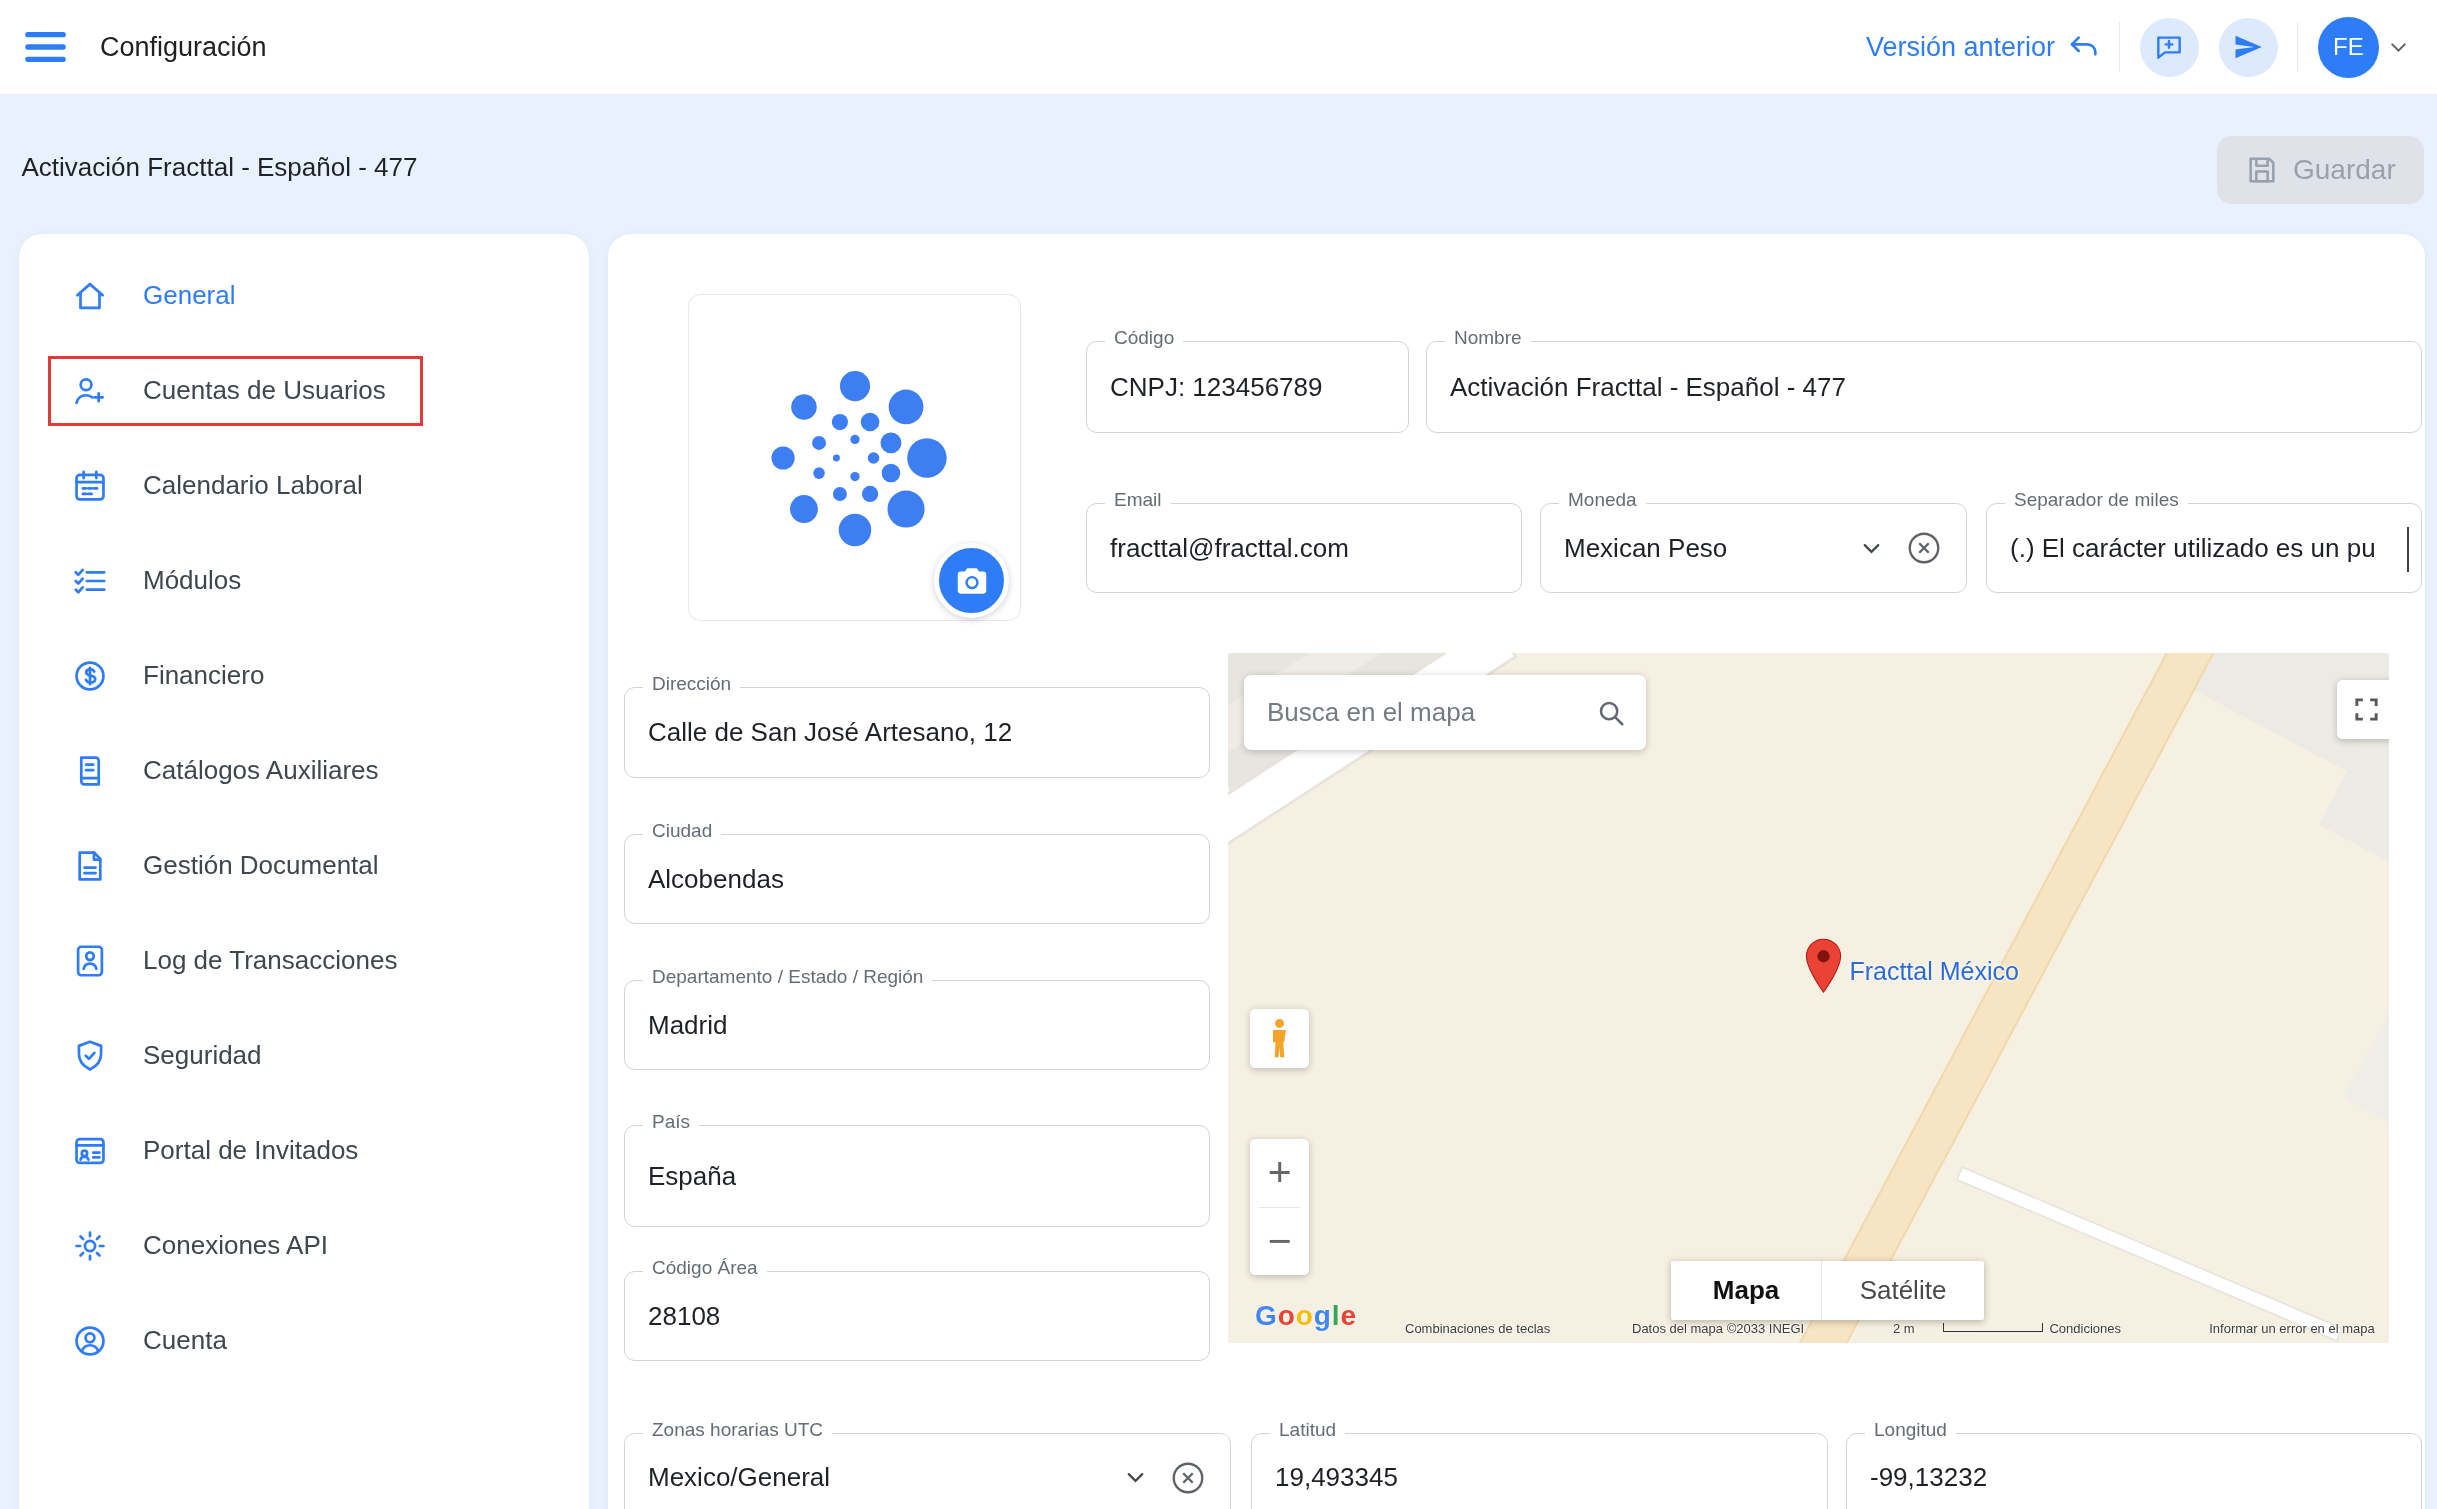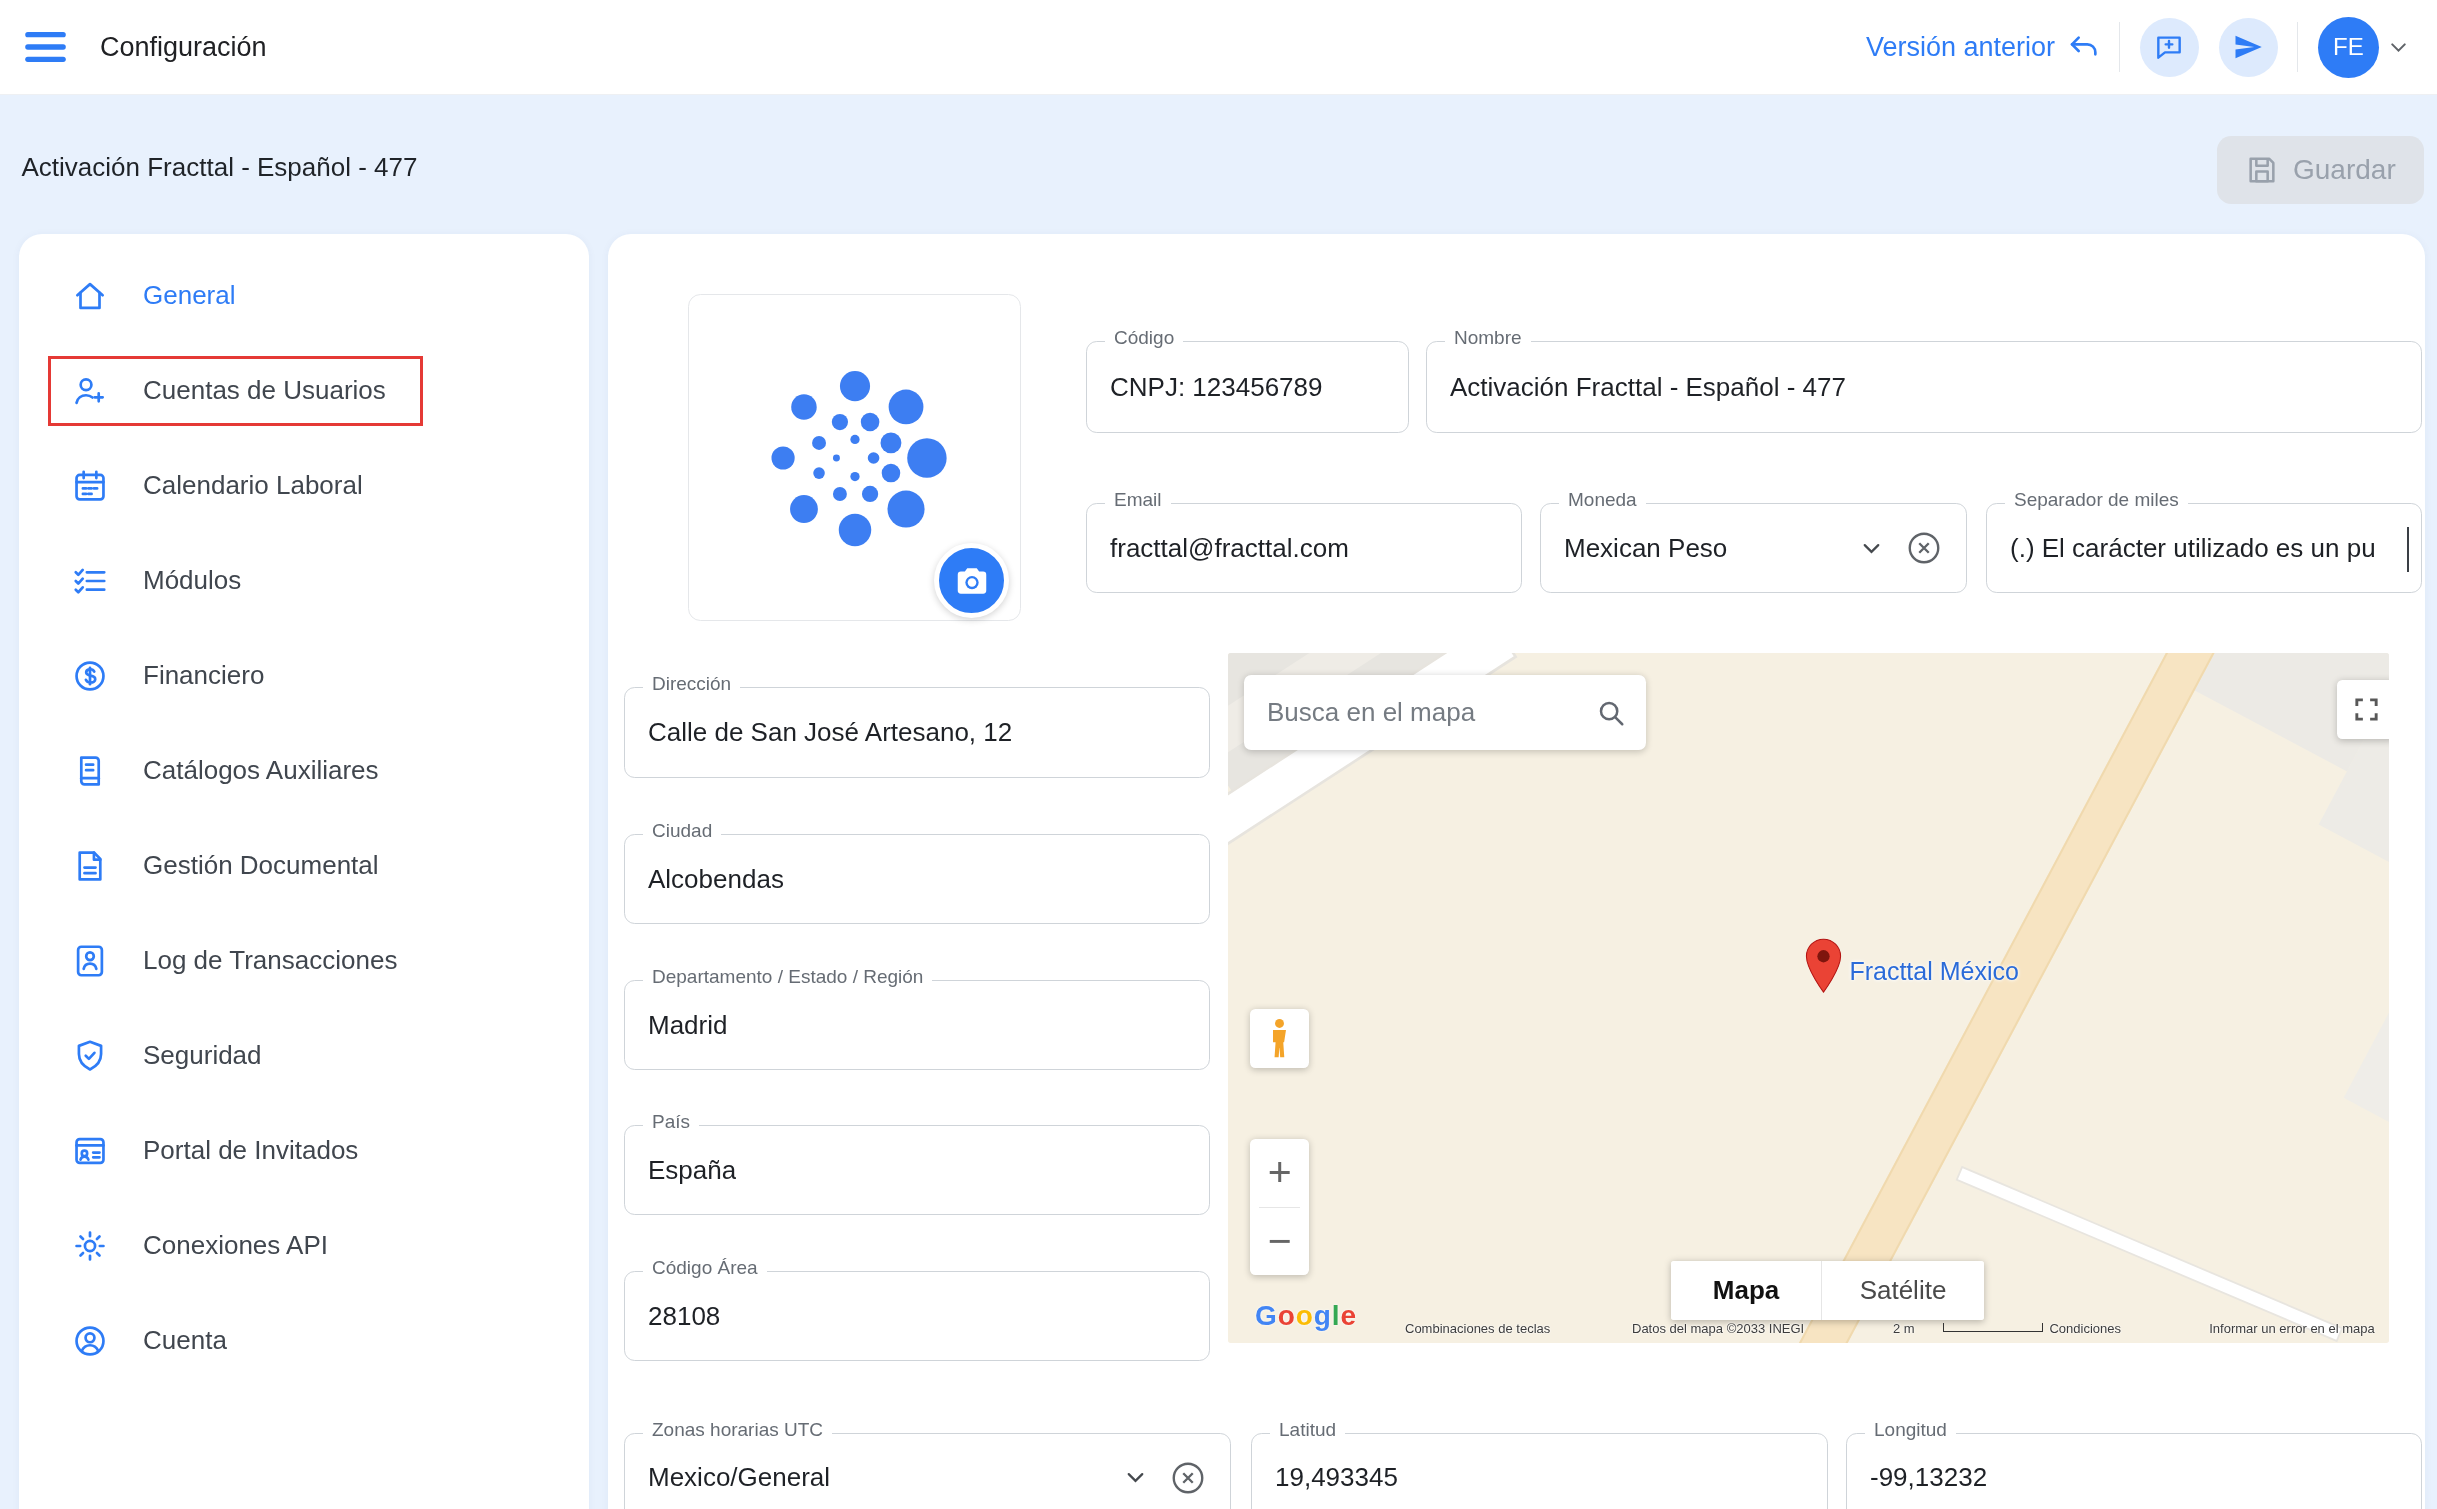--- a/index.html
+++ b/index.html
@@ -315,21 +315,21 @@
     <span class="fvalue">Calle de San José Artesano, 12</span>
   </div>
   <div class="field" style="left:16px; top:600px; width:586px; height:90px;">
     <span class="flabel">Ciudad</span>
     <span class="fvalue">Alcobendas</span>
   </div>
   <div class="field" style="left:16px; top:746px; width:586px; height:90px;">
     <span class="flabel">Departamento / Estado / Región</span>
     <span class="fvalue">Madrid</span>
   </div>
-  <div class="field" style="left:16px; top:891px; width:586px; height:90px;">
+  <div class="field" style="left:16px; top:891px; width:586px; height:102px;">
     <span class="flabel">País</span>
     <span class="fvalue">España</span>
   </div>
   <div class="field" style="left:16px; top:1037px; width:586px; height:90px;">
     <span class="flabel">Código Área</span>
     <span class="fvalue">28108</span>
   </div>
 
   <div class="map">
 

